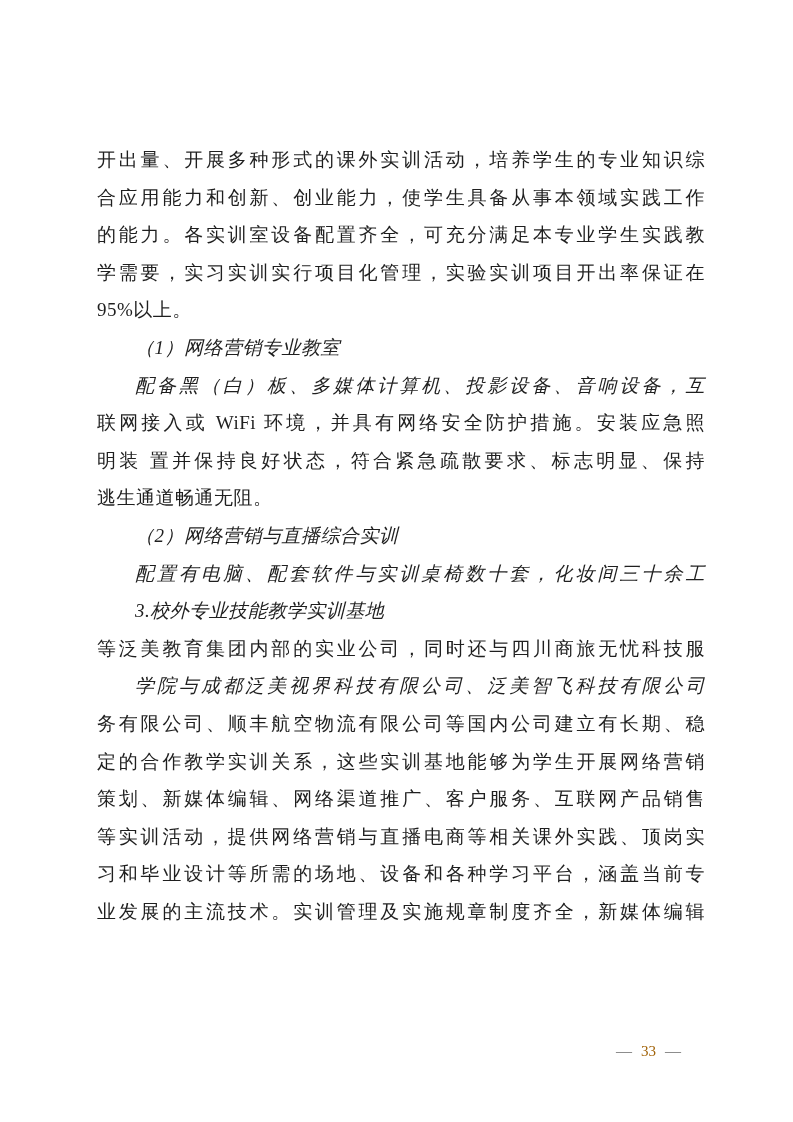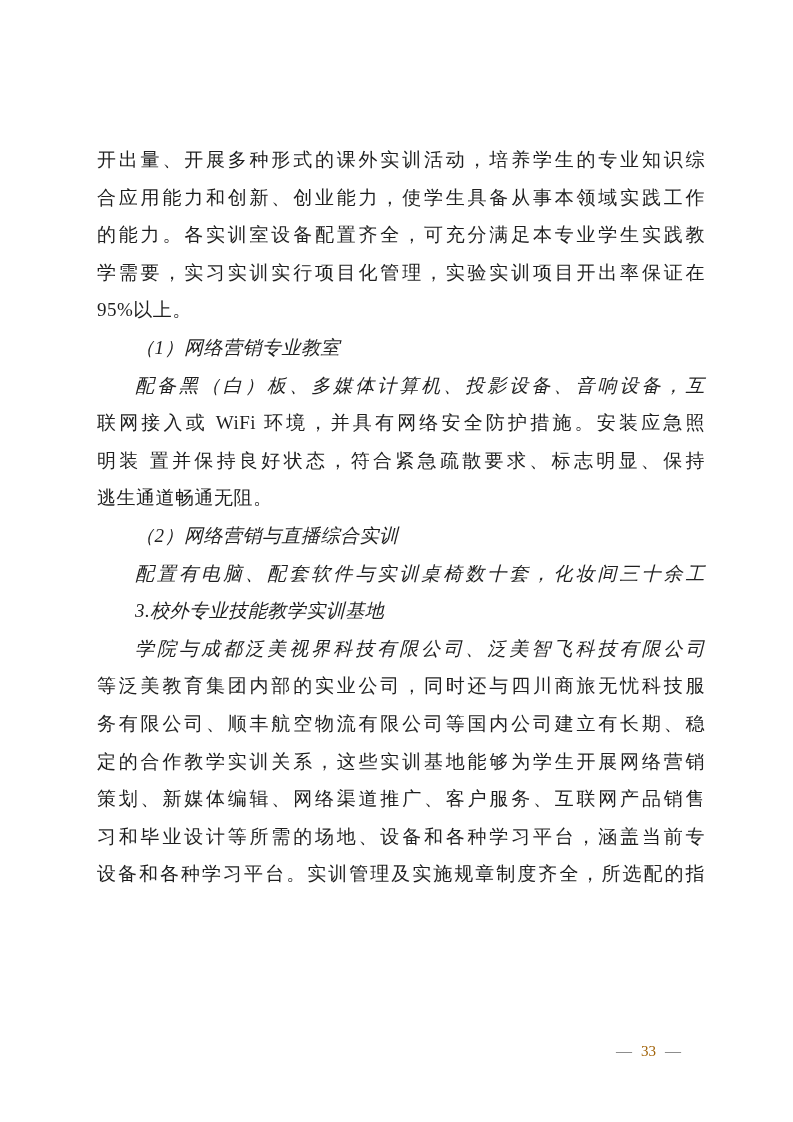--- a/index.html
+++ b/index.html
@@ -72,27 +72,28 @@
       <div class="line fill">学需要，实习实训实行项目化管理，实验实训项目开出率保证在</div>
       <div class="line">95%以上。</div>
       <div class="line indent">（1）网络营销专业教室</div>
       <div class="line fill indent">配备黑（白）板、多媒体计算机、投影设备、音响设备，互</div>
       <div class="line fill">联网接入或 WiFi 环境，并具有网络安全防护措施。安装应急照</div>
       <div class="line fill">明装 置并保持良好状态，符合紧急疏散要求、标志明显、保持</div>
       <div class="line">逃生通道畅通无阻。</div>
       <div class="line indent">（2）网络营销与直播综合实训</div>
       <div class="line fill indent">配置有电脑、配套软件与实训桌椅数十套，化妆间三十余工</div>
       <div class="line indent">3.校外专业技能教学实训基地</div>
+      <div class="line fill">等泛美教育集团内部的实业公司，同时还与四川商旅无忧科技服</div>
       <div class="line fill indent">学院与成都泛美视界科技有限公司、泛美智飞科技有限公司</div>
-      <div class="line fill">等泛美教育集团内部的实业公司，同时还与四川商旅无忧科技服</div>
       <div class="line fill">务有限公司、顺丰航空物流有限公司等国内公司建立有长期、稳</div>
       <div class="line fill">定的合作教学实训关系，这些实训基地能够为学生开展网络营销</div>
       <div class="line fill">策划、新媒体编辑、网络渠道推广、客户服务、互联网产品销售</div>
+      <div class="line fill">等实训活动，提供网络营销与直播电商等相关课外实践、顶岗实</div>
       <div class="line fill">习和毕业设计等所需的场地、设备和各种学习平台，涵盖当前专</div>
-      <div class="line fill">设备和各种学习平台。实训管理及实施规章制度齐全，所选配的指</div>
+      <div class="line fill">业发展的主流技术。实训管理及实施规章制度齐全，新媒体编辑</div>
     </div>
 
   <div class="footer">
     <span class="dash">—</span>
     <span class="pagenum">33</span>
     <span class="dash">—</span>
   </div>
 
 </div>
 

